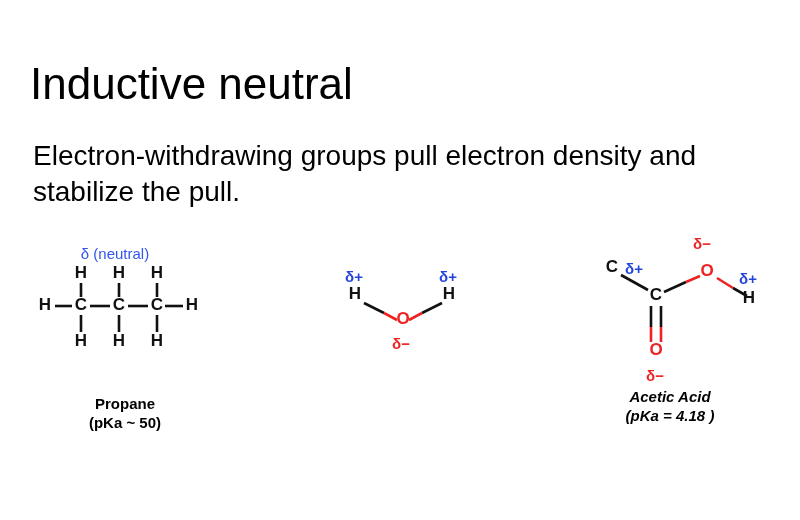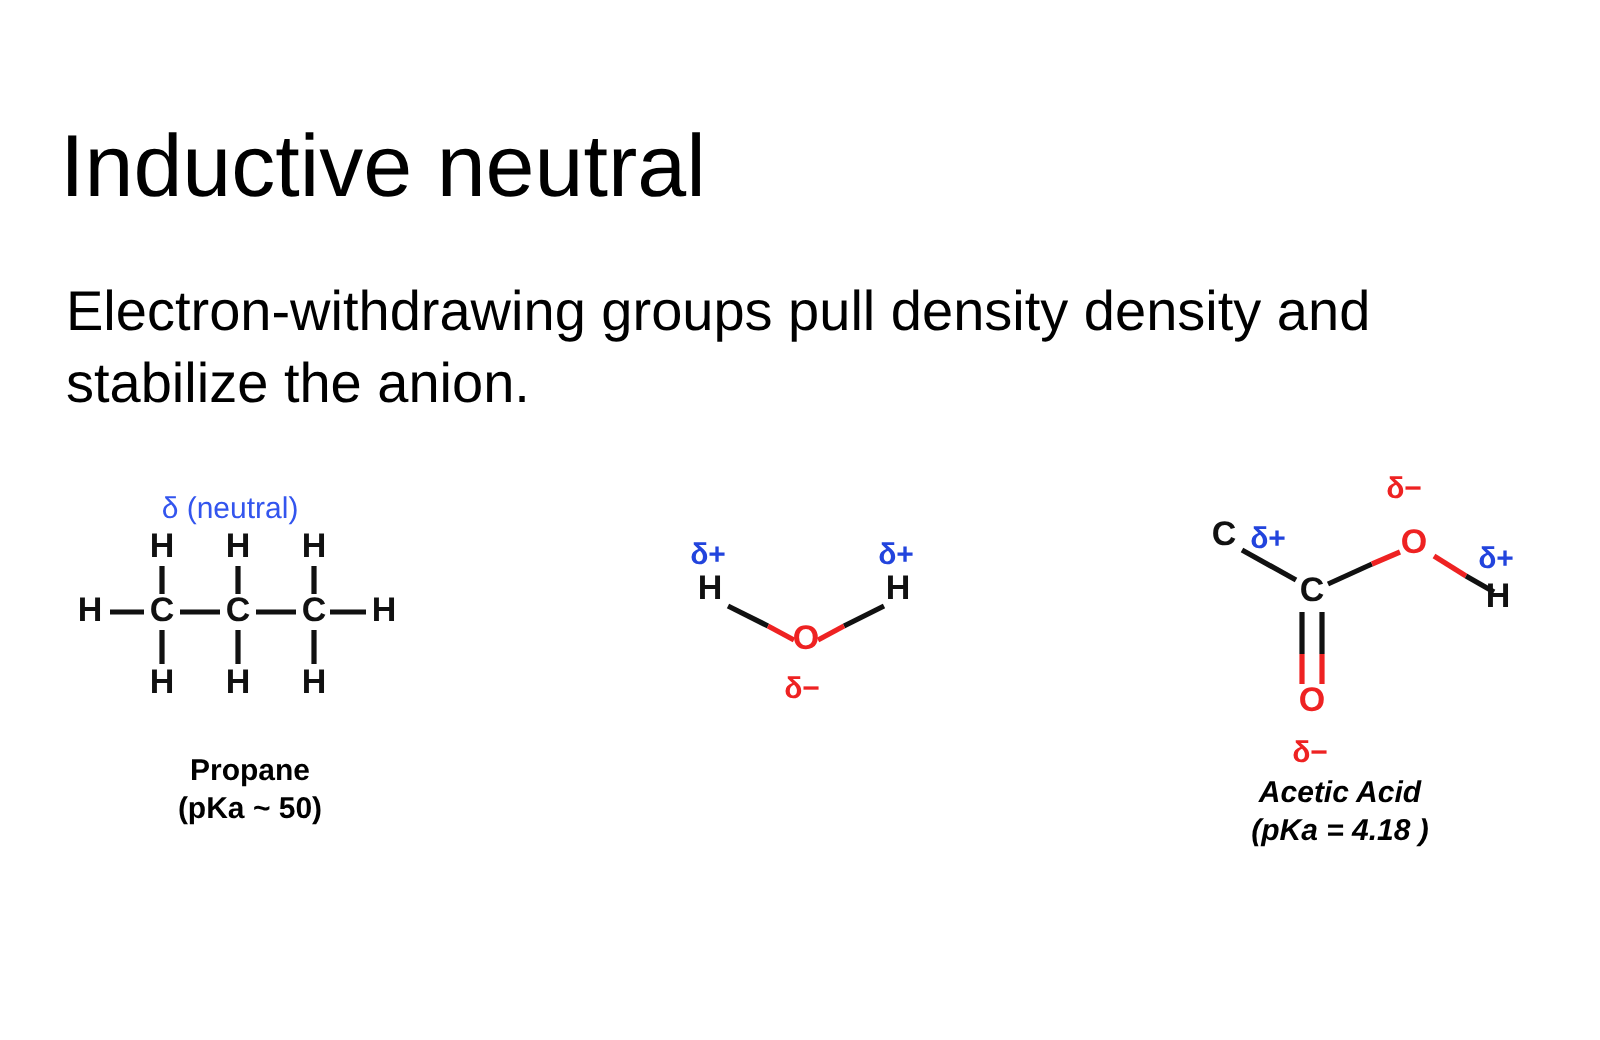--- a/index.html
+++ b/index.html
@@ -66,21 +66,21 @@
   .caption {
     position: absolute;
     left: 0;
     width: 250px;
     text-align: center;
     font-size: 15px;
     font-weight: bold;
     color: #000000;
     line-height: 1.25;
   }
-  #caption-propane { top: 157px; }
+  #caption-propane { top: 175px; }
   #caption-water   { top: 163px; }
   #caption-acetic  { top: 168px; font-style: italic; }
   .caption-name { display: block; }
   .caption-pka  { display: block; }
 
   text.atom {
     font-family: "Liberation Sans", sans-serif;
     font-size: 17px;
     font-weight: bold;
     text-anchor: middle;
@@ -108,21 +108,21 @@
   line.bond-black { stroke: #111111; stroke-width: 2.6; }
   line.bond-red   { stroke: #ee2222; stroke-width: 2.6; }
 </style>
 </head>
 <body>
 
 <div class="slide">
 
   <h1 id="slide-title">Inductive neutral</h1>
 
-  <p id="slide-subtitle">Electron-withdrawing groups pull density density and stabilize the anion.</p>
+  <p id="slide-subtitle">Electron-withdrawing groups pull electron density and stabilize the pull.</p>
 
   <div class="molecule-row">
 
     <div class="molecule-card" id="molecule-propane">
       <svg class="struct-svg" width="250" height="160" viewBox="0 0 250 160">
 
         <line class="bond-black" x1="55" y1="86" x2="72" y2="86"></line>
         <line class="bond-black" x1="90" y1="86" x2="110" y2="86"></line>
         <line class="bond-black" x1="128" y1="86" x2="148" y2="86"></line>
         <line class="bond-black" x1="165" y1="86" x2="183" y2="86"></line>

